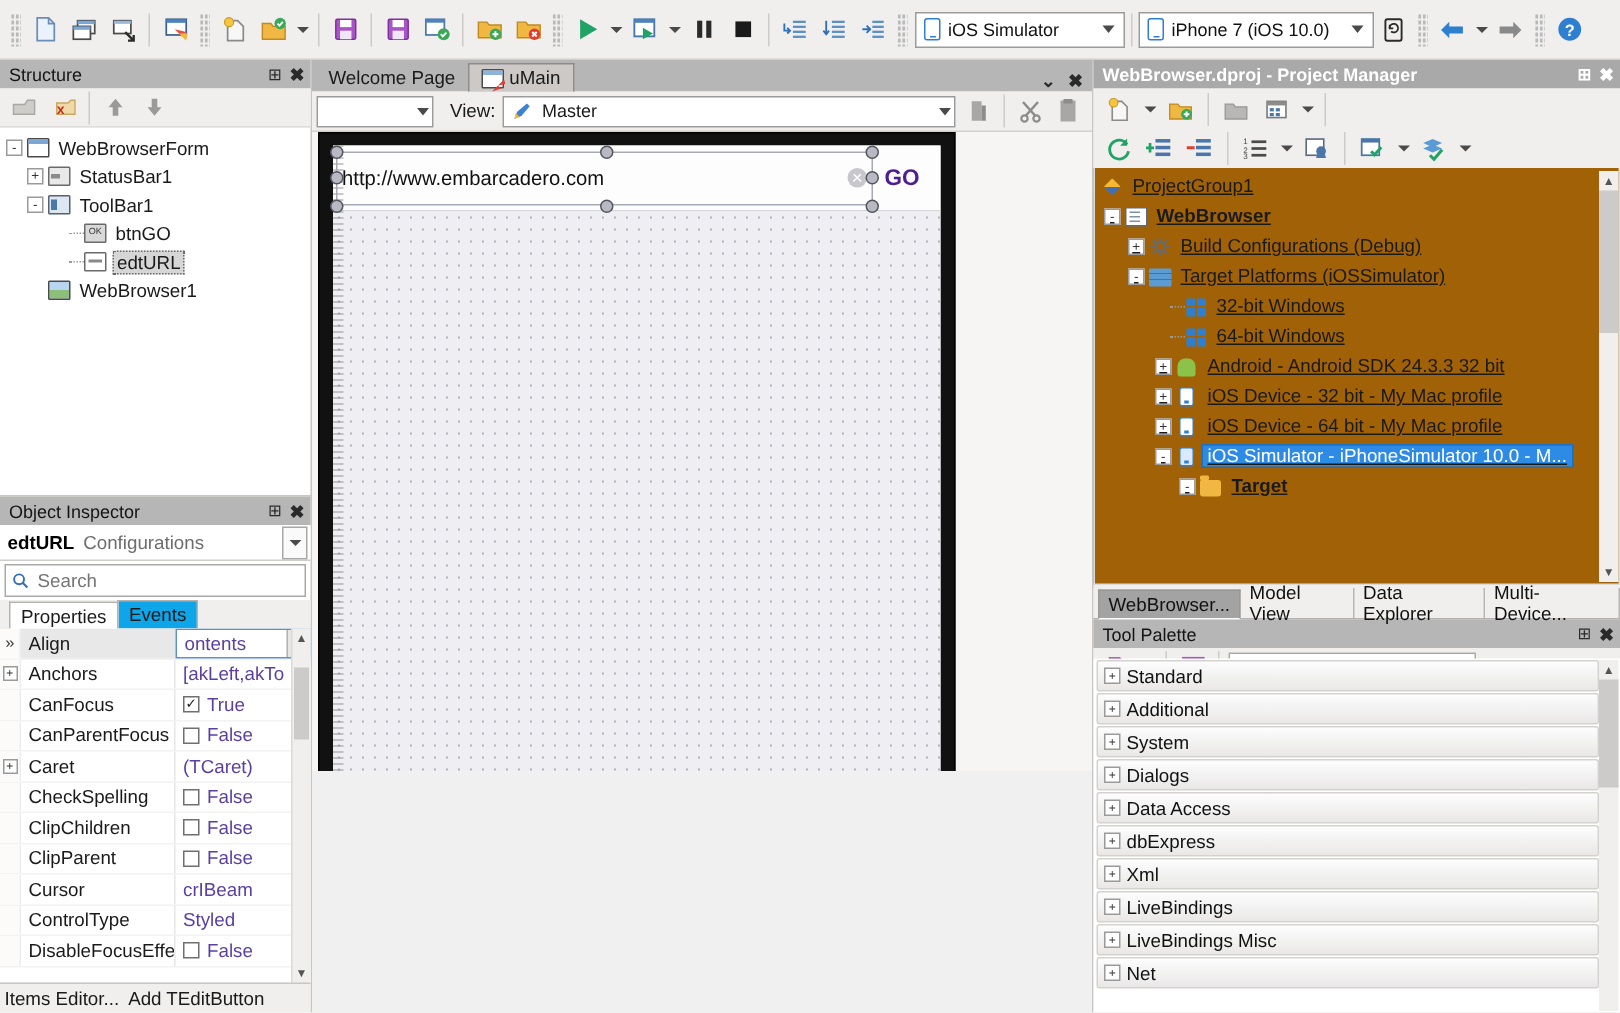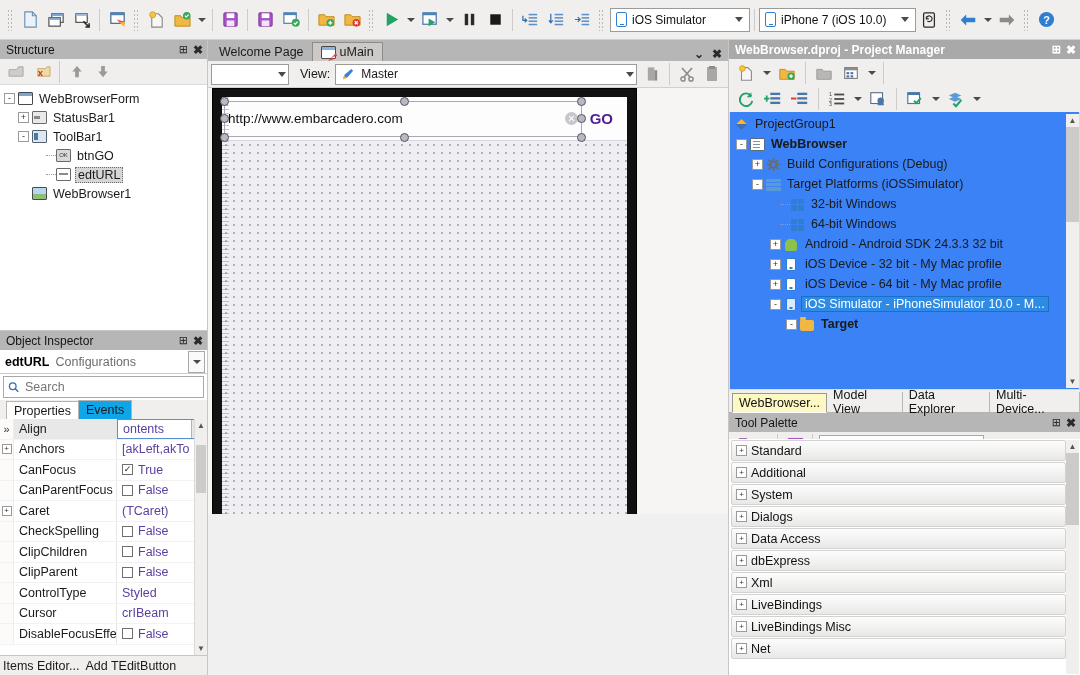--- a/index.html
+++ b/index.html
@@ -170,22 +170,22 @@
 
   
   .right { position:absolute; left:728px; top:40px; width:352px; height:635px; background:#f0efee;
     border-left:1px solid #c8c6c4; }
   .pm { position:absolute; left:0; top:0; right:0; height:350px; }
   .pm-tb { height:27px; background:#f0efee; display:flex; align-items:center; padding:0 4px; gap:1px; }
   .pm-tb2 { height:27px; background:#f0efee; display:flex; align-items:center; padding:0 4px; gap:1px;
     border-bottom:1px solid #d2d0ce; }
   .pm-colhdr { height:18px; background:#fbfbfb; border-bottom:1px solid #dedcda;
     display:flex; align-items:center; padding-left:8px; font-size:12.5px; color:#1a1a1a; }
-  .pm-tree { position:absolute; left:0; right:0; top:72px; bottom:0; background:#3b82f6;
-    overflow:hidden; padding-top:2px; border:1px solid #dedcda; border-top:0;}
+  .pm-tree { position:absolute; left:0; right:0; top:72px; bottom:0; background:#a16207;
+    overflow:hidden; padding-top:2px; border:1px solid #dedcda; border-top:0;text-decoration:underline;}
   .pnode { display:flex; align-items:center; height:20px; white-space:nowrap; font-size:12.5px; }
   .pnode .lbl { padding:0 3px; }
   .pnode.bold .lbl { font-weight:bold; }
   .pnode.sel { }
   .pnode.sel .lbl { background:#2d8ae5; color:#fff; outline:1px solid #1b6fc4; }
   .pm-sb { position:absolute; right:1px; top:74px; bottom:2px; width:13px; background:#f0efee; }
   .pm-sb .arw { height:13px; display:flex; align-items:center; justify-content:center; font-size:8px; color:#555;}
   .pm-sb .thumb { position:absolute; left:0; right:0; top:13px; height:95px; background:#cdcbc9; }
 
   
@@ -210,21 +210,21 @@
 
   
   .dash { width:10px;height:1px;border-top:1px dotted #9a9a9a;flex:none;align-self:center; }
 
   
   .tp { position:absolute; left:0; right:0; top:352px; bottom:0; }
   .tp-tabs { height:21px; background:#f0efee; display:flex; align-items:flex-end; padding-left:3px;
     border-bottom:1px solid #b5b3b1; }
   .tp-tab { height:20px; padding:0 6px; font-size:12.5px; display:flex; align-items:center;
     border-right:1px solid #b9b7b5; color:#111; }
-  .tp-tab.act { background:#fef9c3; border:1px solid #9b9997; border-bottom:1px solid #fff;
+  .tp-tab.act { background:#a3a3a3; border:1px solid #9b9997; border-bottom:1px solid #fff;
     position:relative; top:1px; }
   .tp-tb { height:26px; background:#f0efee; display:flex; align-items:center; padding:0 4px; gap:3px; }
   .tp-search { height:21px; flex:1; max-width:165px; border:1px solid #a9a9a9; background:#fff;
     display:flex; align-items:center; padding:0 4px; gap:4px; }
   .tp-search input { border:0;outline:0;font-size:12.5px;width:100%;color:#6a6a6a;
     font-family:"Liberation Sans",sans-serif;background:transparent; }
   .tp-list { position:absolute; left:0; right:0; top:47px; bottom:0; background:#fff; overflow:hidden;
     padding:1px 0 0 1px; }
   .tp-cat { height:21px; margin:0 14px 1px 1px;
     background:linear-gradient(#fdfdfd,#e9e8e7); border:1px solid #d4d2d0; border-radius:2px;
@@ -600,28 +600,28 @@
         <div class="oi-gut"></div>
         <div class="pname">ClipParent</div>
         <div class="pval">
           <span class="chk"></span>
           <span>False</span>
         </div>
       </div>
 
       <div class="oi-row">
         <div class="oi-gut"></div>
+        <div class="pname">Cursor</div>
+        <div class="pval">crIBeam</div>
+      </div>
+
+      <div class="oi-row">
+        <div class="oi-gut"></div>
         <div class="pname">ControlType</div>
         <div class="pval">Styled</div>
-      </div>
-
-      <div class="oi-row">
-        <div class="oi-gut"></div>
-        <div class="pname">Cursor</div>
-        <div class="pval">crIBeam</div>
       </div>
 
       <div class="oi-row">
         <div class="oi-gut"></div>
         <div class="pname">DisableFocusEffec</div>
         <div class="pval">
           <span class="chk"></span>
           <span>False</span>
         </div>
       </div>

